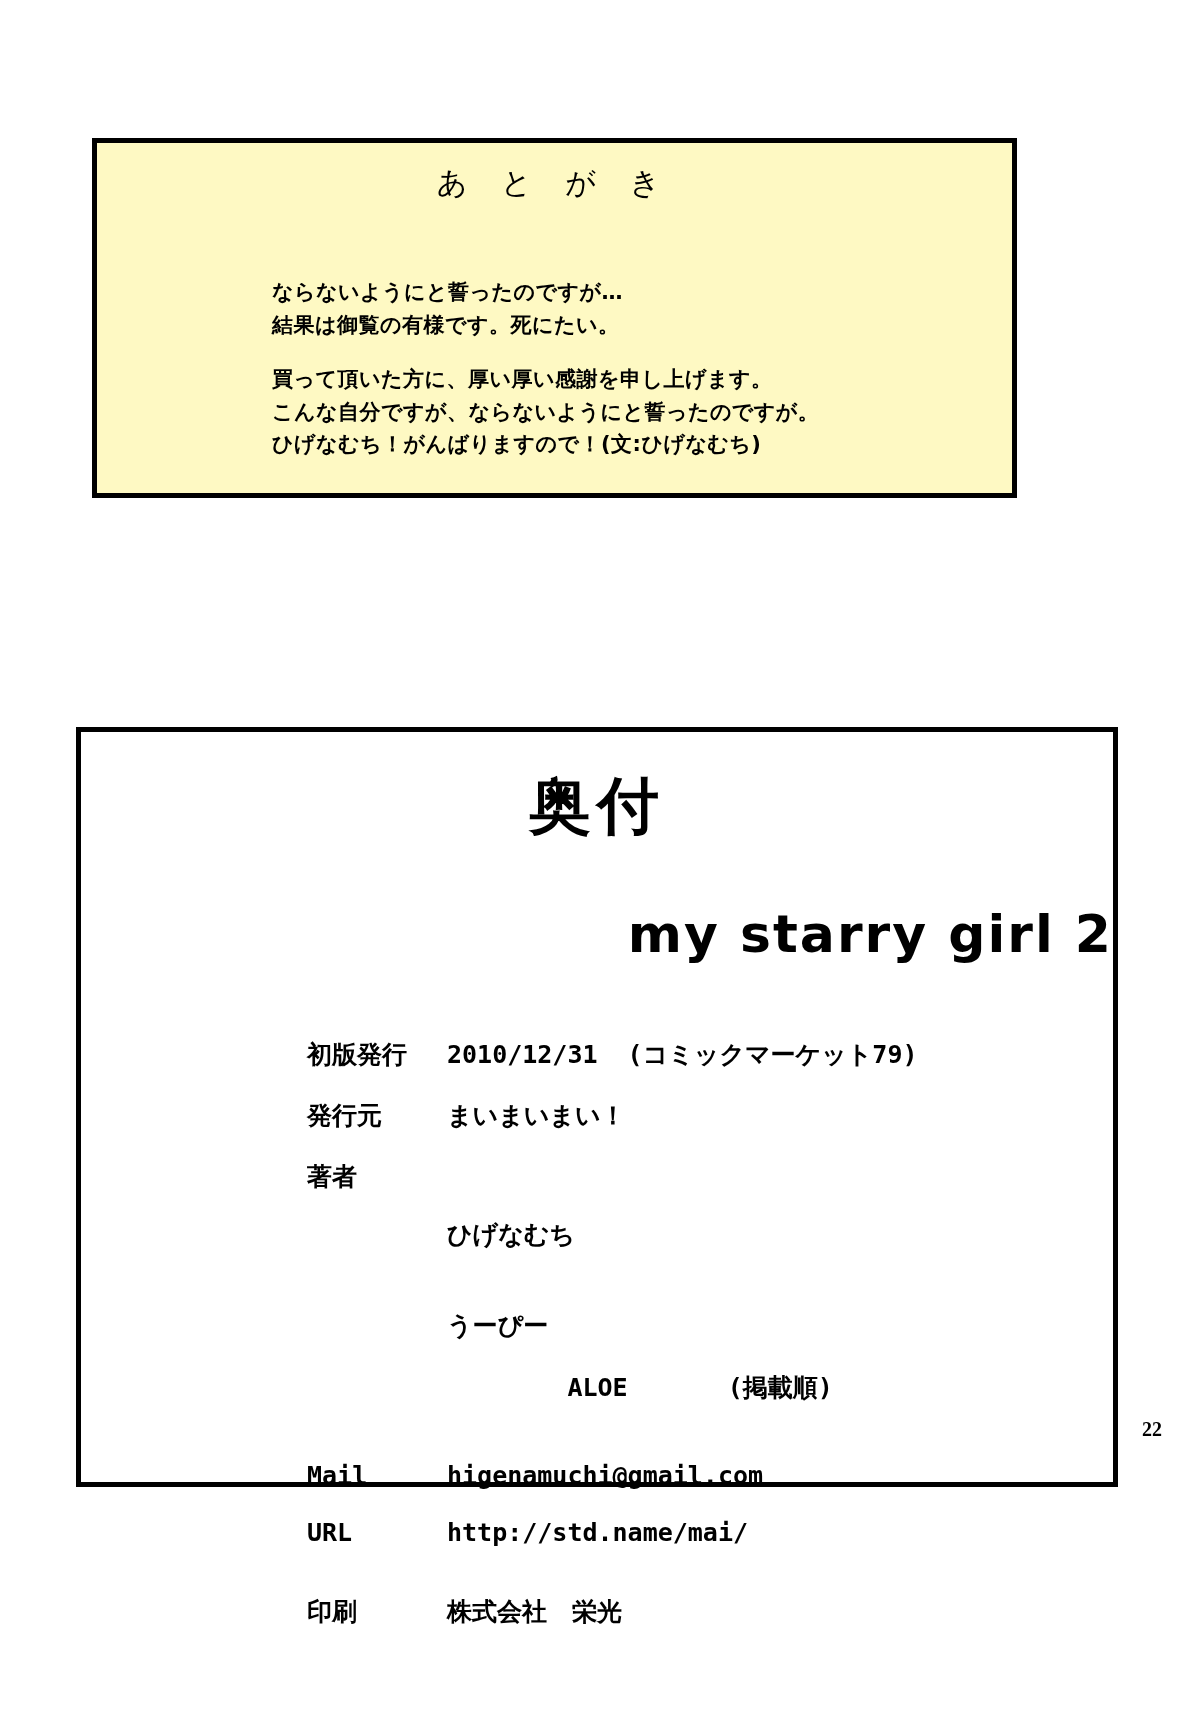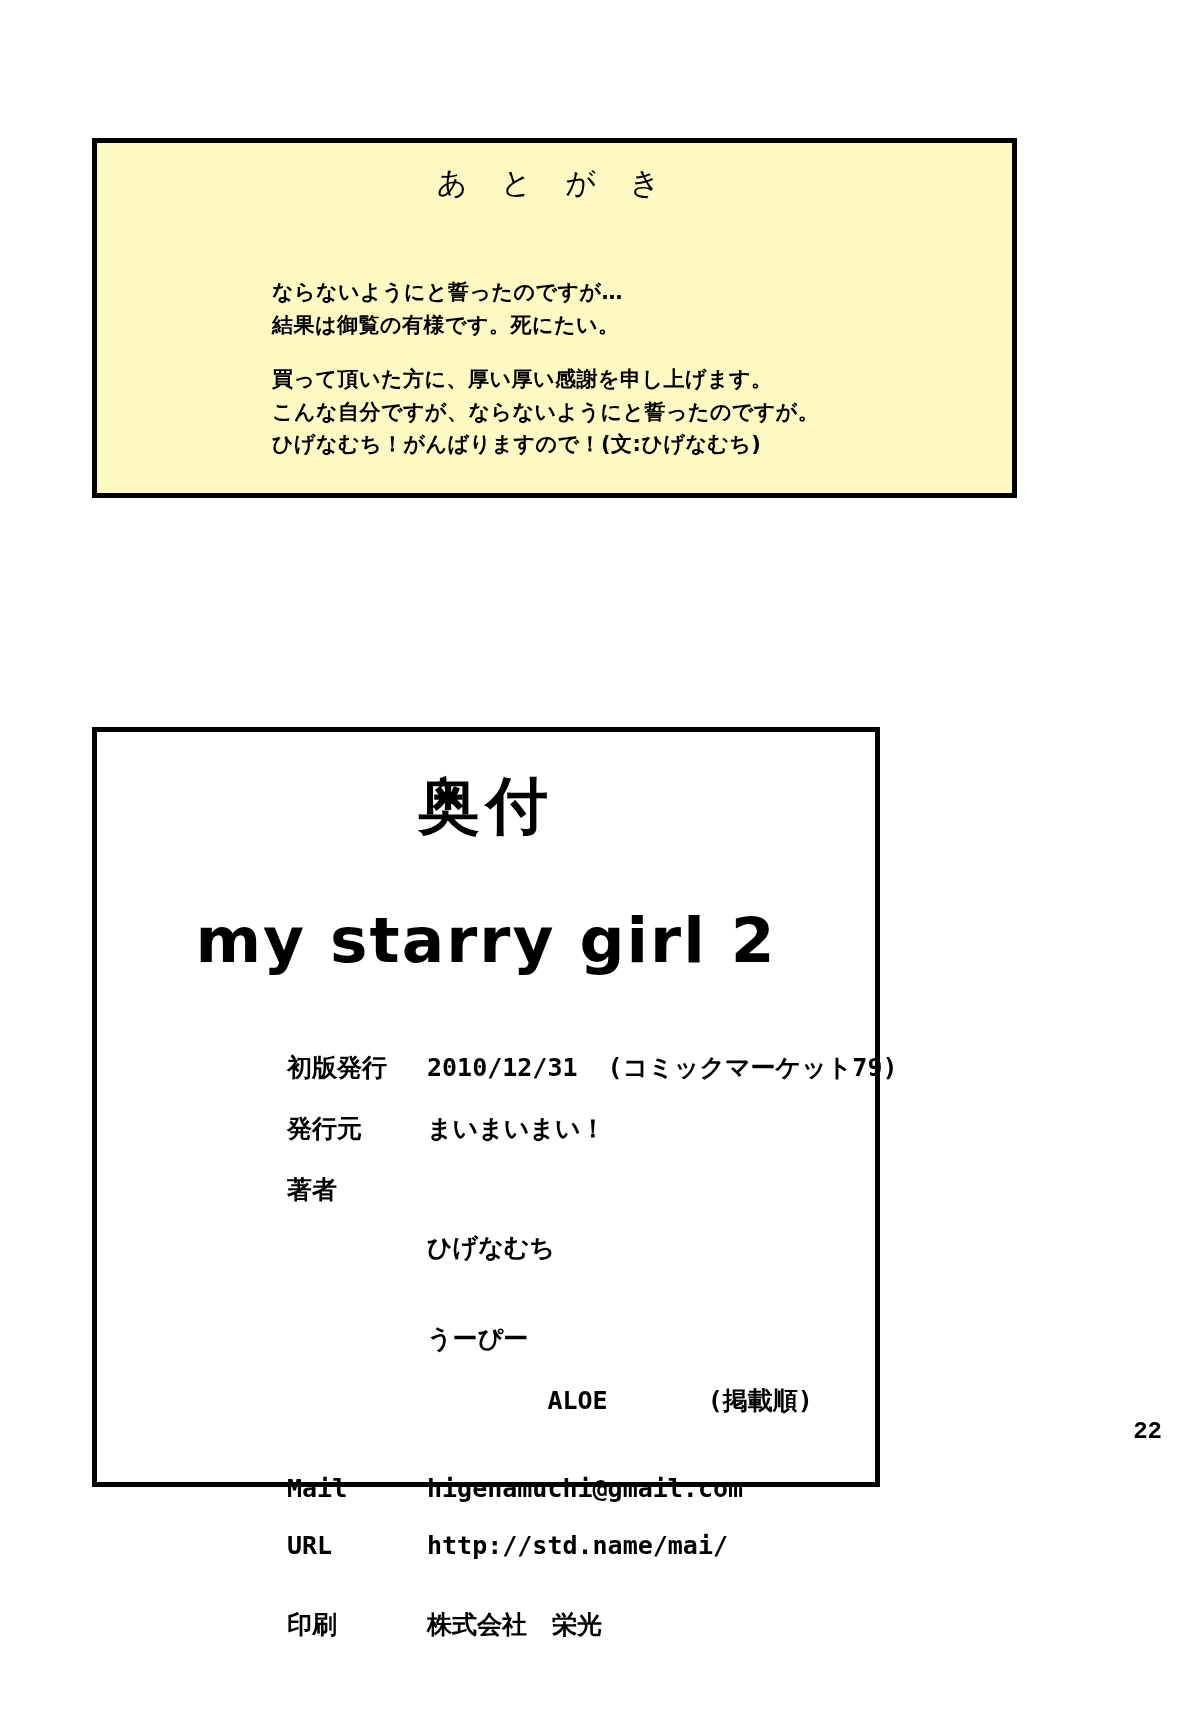--- a/index.html
+++ b/index.html
@@ -45,81 +45,82 @@
   .afterword-para {
     margin-bottom: 22px;
   }
   .afterword-line {
     white-space: nowrap;
   }
 
   
   .colophon-box {
     position: absolute;
-    left: 92px;
+    left: 76px;
     top: 727px;
-    width: 788px;
+    width: 1042px;
     height: 760px;
     border: 5px solid #000;
     box-sizing: border-box;
     background: #fff;
   }
   .colophon-heading {
     text-align: center;
     font-size: 62px;
     font-weight: 900;
     margin-top: 32px;
     letter-spacing: 6px;
   }
   .colophon-worktitle {
-    text-align: center;
-    font-size: 63px;
+    text-align: right;
+    font-size: 52px;
     font-weight: 900;
     margin-top: 56px;
     letter-spacing: 2px;
     font-family: "DejaVu Sans", sans-serif;
   }
   .colophon-table {
     margin: 74px 0 0 190px;
     font-size: 25px;
     font-weight: 700;
     font-family: "DejaVu Sans Mono", monospace;
   }
   .colophon-row {
     display: flex;
     align-items: flex-start;
     margin-bottom: 28px;
   }
   .colophon-label {
     width: 140px;
     flex: 0 0 140px;
     white-space: nowrap;
+    margin-left: 36px;
   }
   .colophon-value {
     white-space: pre;
   }
   .colophon-value .sub {
     display: block;
   }
   .colophon-value .note {
     display: inline-block;
     margin-left: 100px;
   }
   .row-gap {
     margin-bottom: 48px;
   }
 
   
   .page-number {
     position: absolute;
     right: 38px;
     top: 1418px;
-    font-size: 24px;
+    font-size: 20px;
     font-weight: 700;
-    font-family: Liberation Mono, monospace;
+    font-family: Liberation Serif, serif;
   }
 </style>
 </head>
 <body>
 
 <div class="afterword-box">
   <div class="afterword-title">あ と が き</div>
   <div class="afterword-body">
     <div class="afterword-para">
       <div class="afterword-line">ならないようにと誓ったのですが…</div>

